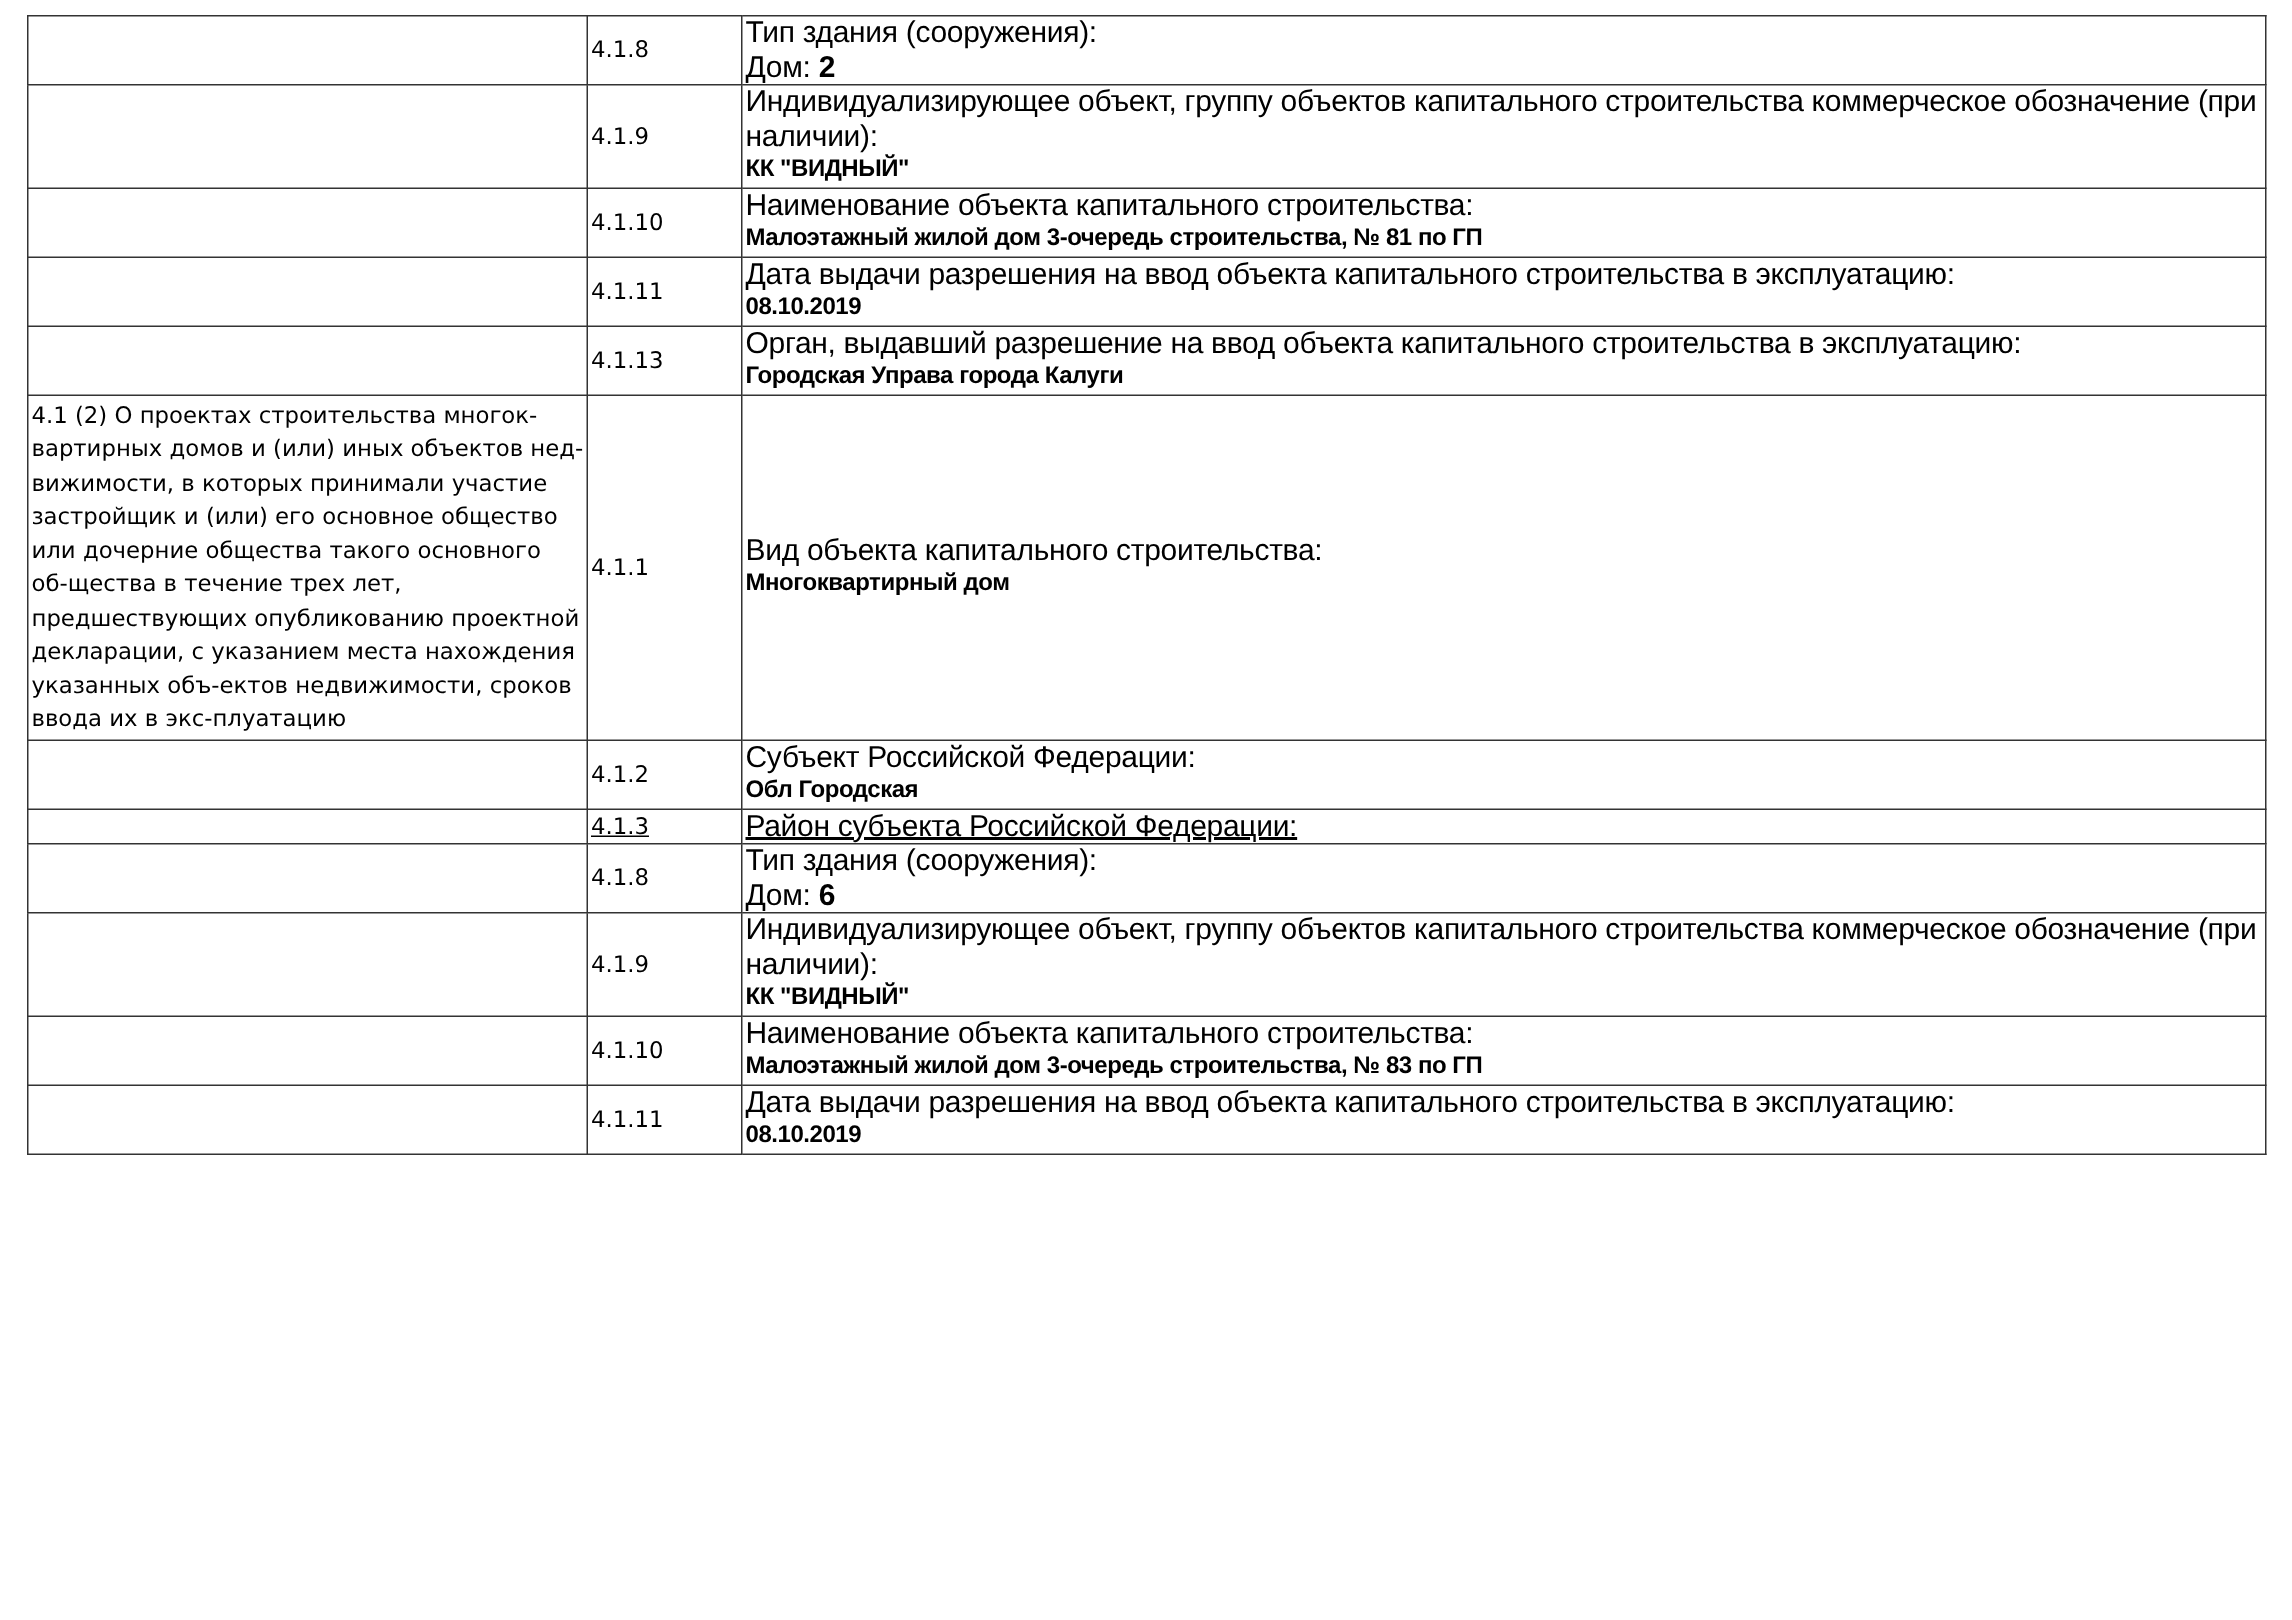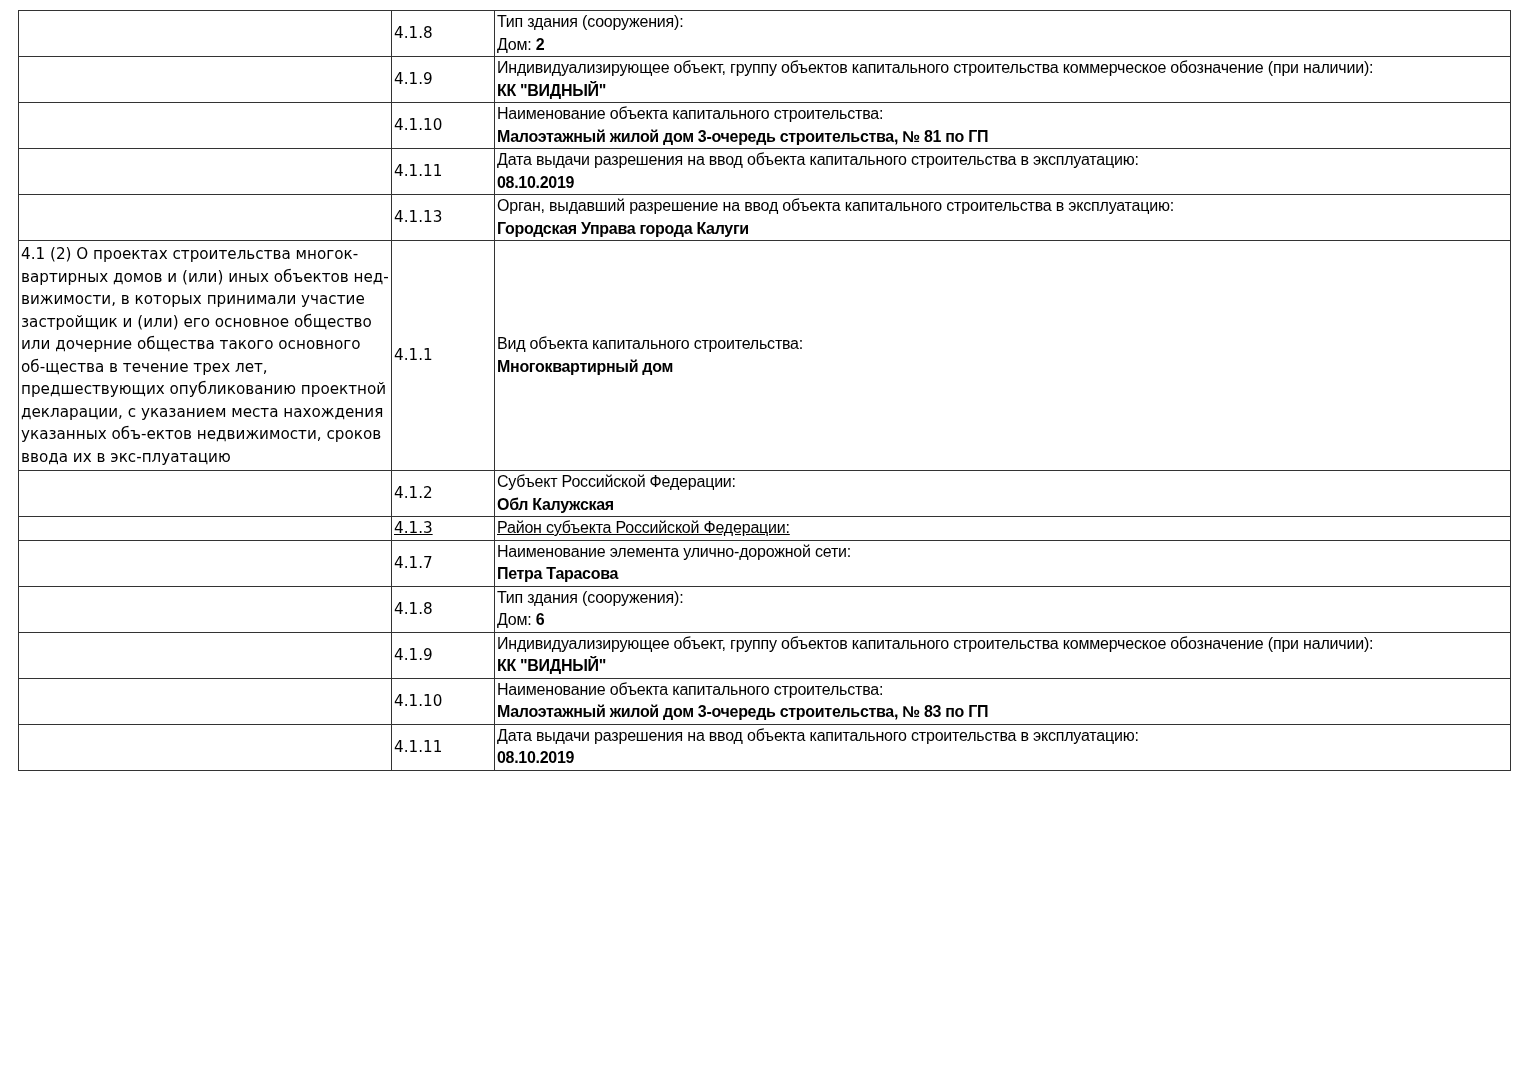--- a/index.html
+++ b/index.html
@@ -5,21 +5,21 @@
   html, body { margin:0; padding:0; background:#ffffff; }
   body { width:1528px; height:1080px; position:relative; overflow:hidden;
          font-family:"DejaVu Sans", sans-serif; color:#000; }
   table.doc { position:absolute; left:18px; top:10px; width:1492px;
               border-collapse:collapse; table-layout:fixed; }
   table.doc td { border:1px solid #333; padding:0 2px; vertical-align:middle;
                  font-size:15.2px; line-height:22.5px; }
   col.c1 { width:373px; } col.c2 { width:103px; } col.c3 { width:1016px; }
   td.sect { font-size:15.6px; line-height:23px; vertical-align:top; padding-top:2px; }
   td.num { font-size:15.6px; }
-  .lbl { display:block; font-family:"Liberation Sans", sans-serif; font-size:16px; letter-spacing:-0.2px; }
+  .lbl { display:block; font-family:"Liberation Sans", sans-serif; font-size:20px; letter-spacing:-0.2px; }
   .val { display:block; font-family:"Liberation Sans", sans-serif; font-weight:bold; font-size:16px; letter-spacing:-0.3px; }
   tr.h49 td { height:45px; }
   tr.h26 td { height:22px;text-decoration:underline; }
   tr.tall td { height:229px; }
 </style>
 </head>
 <body>
 
 <table class="doc">
   <colgroup>
@@ -74,36 +74,28 @@
       <td>
         <span class="lbl">Вид объекта капитального строительства:</span>
         <span class="val">Многоквартирный дом</span>
       </td>
     </tr>
     <tr class="h49">
       <td></td>
       <td class="num">4.1.2</td>
       <td>
         <span class="lbl">Субъект Российской Федерации:</span>
-        <span class="val">Обл Калужская</span>
+        <span class="val">Обл Городская</span>
       </td>
     </tr>
     <tr class="h26">
       <td></td>
       <td class="num">4.1.3</td>
       <td>
         <span class="lbl">Район субъекта Российской Федерации:</span>
-      </td>
-    </tr>
-    <tr class="h49">
-      <td></td>
-      <td class="num">4.1.7</td>
-      <td>
-        <span class="lbl">Наименование элемента улично-дорожной сети:</span>
-        <span class="val">Петра Тарасова</span>
       </td>
     </tr>
     <tr class="h49">
       <td></td>
       <td class="num">4.1.8</td>
       <td>
         <span class="lbl">Тип здания (сооружения):</span>
         <span class="lbl"><span>Дом: </span><b>6</b></span>
       </td>
     </tr>

